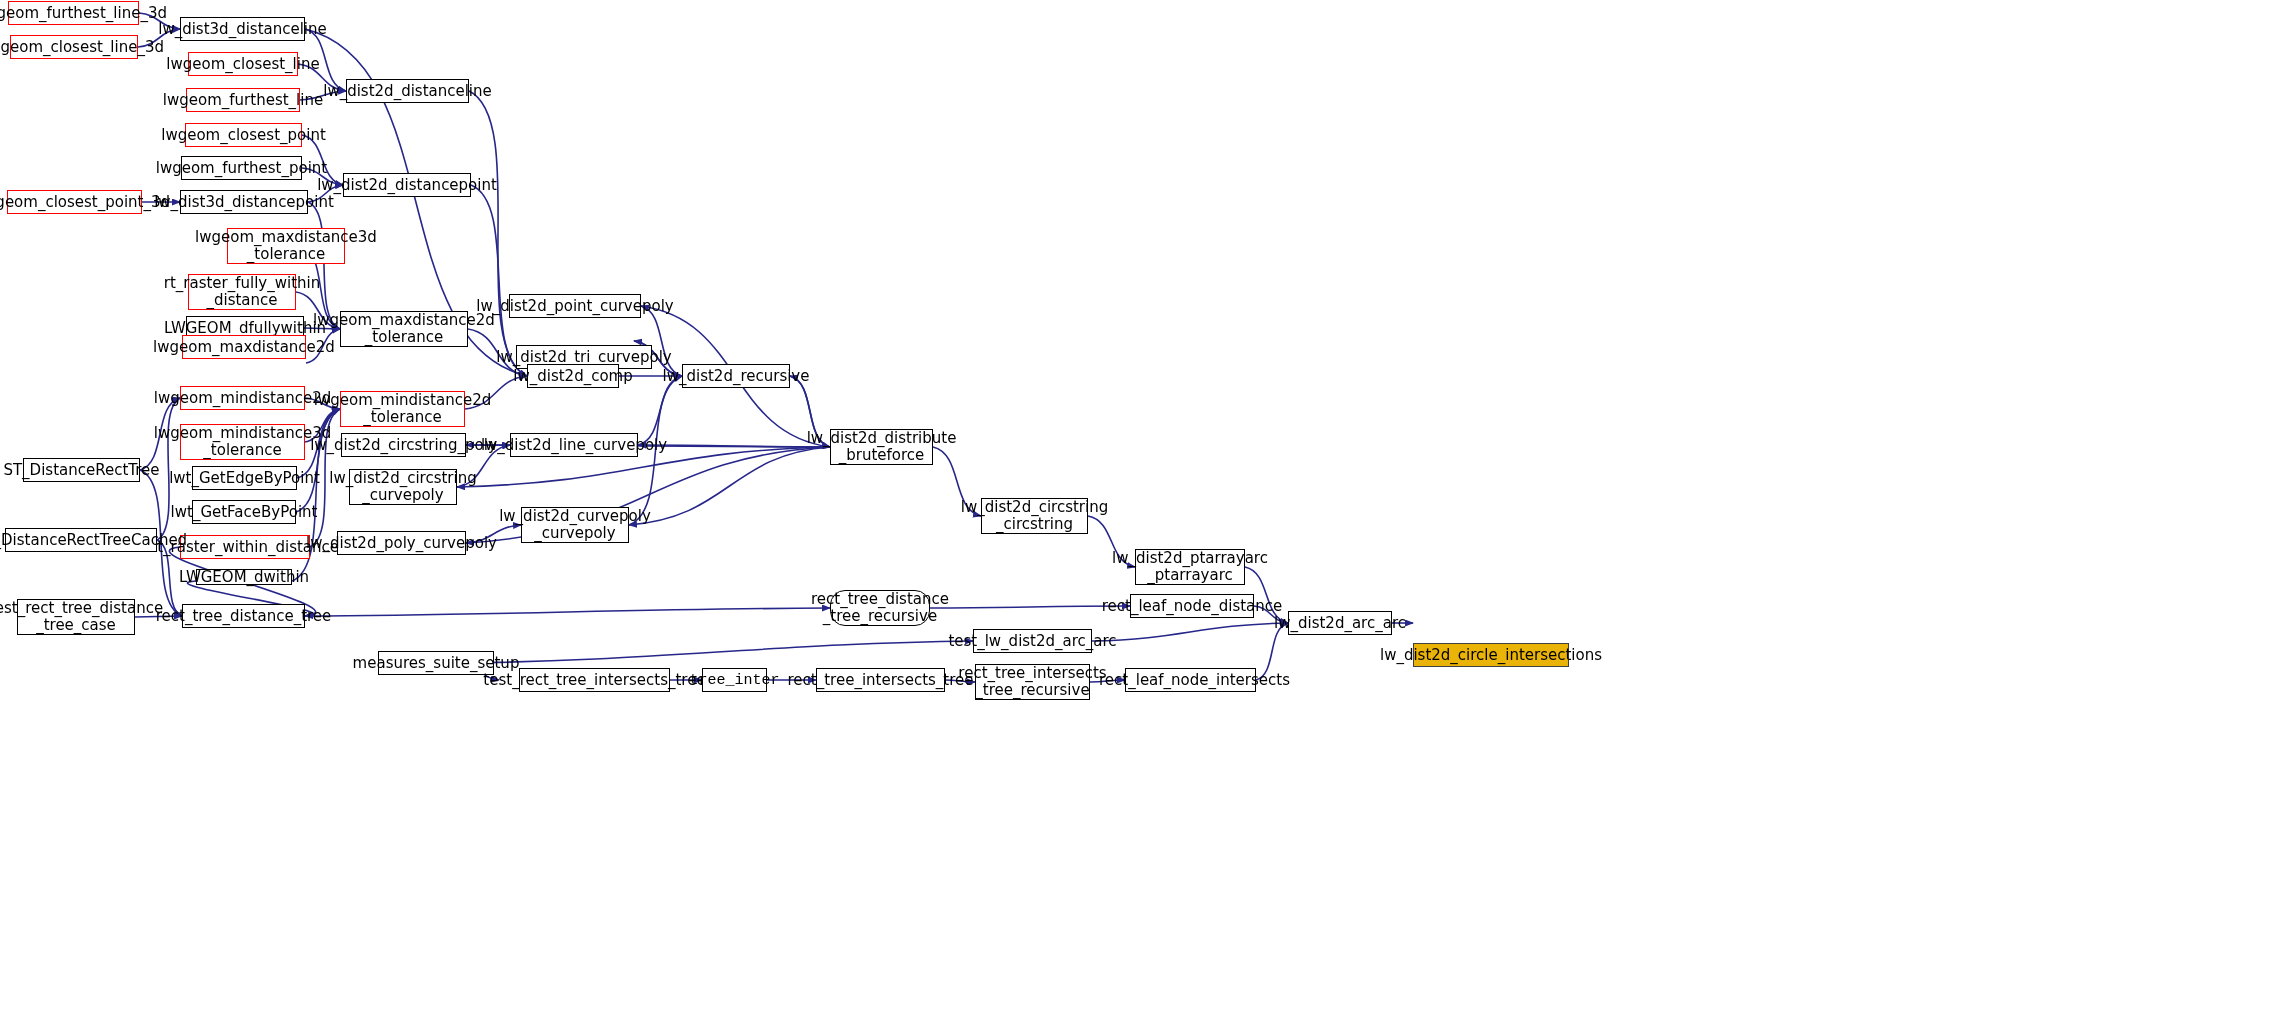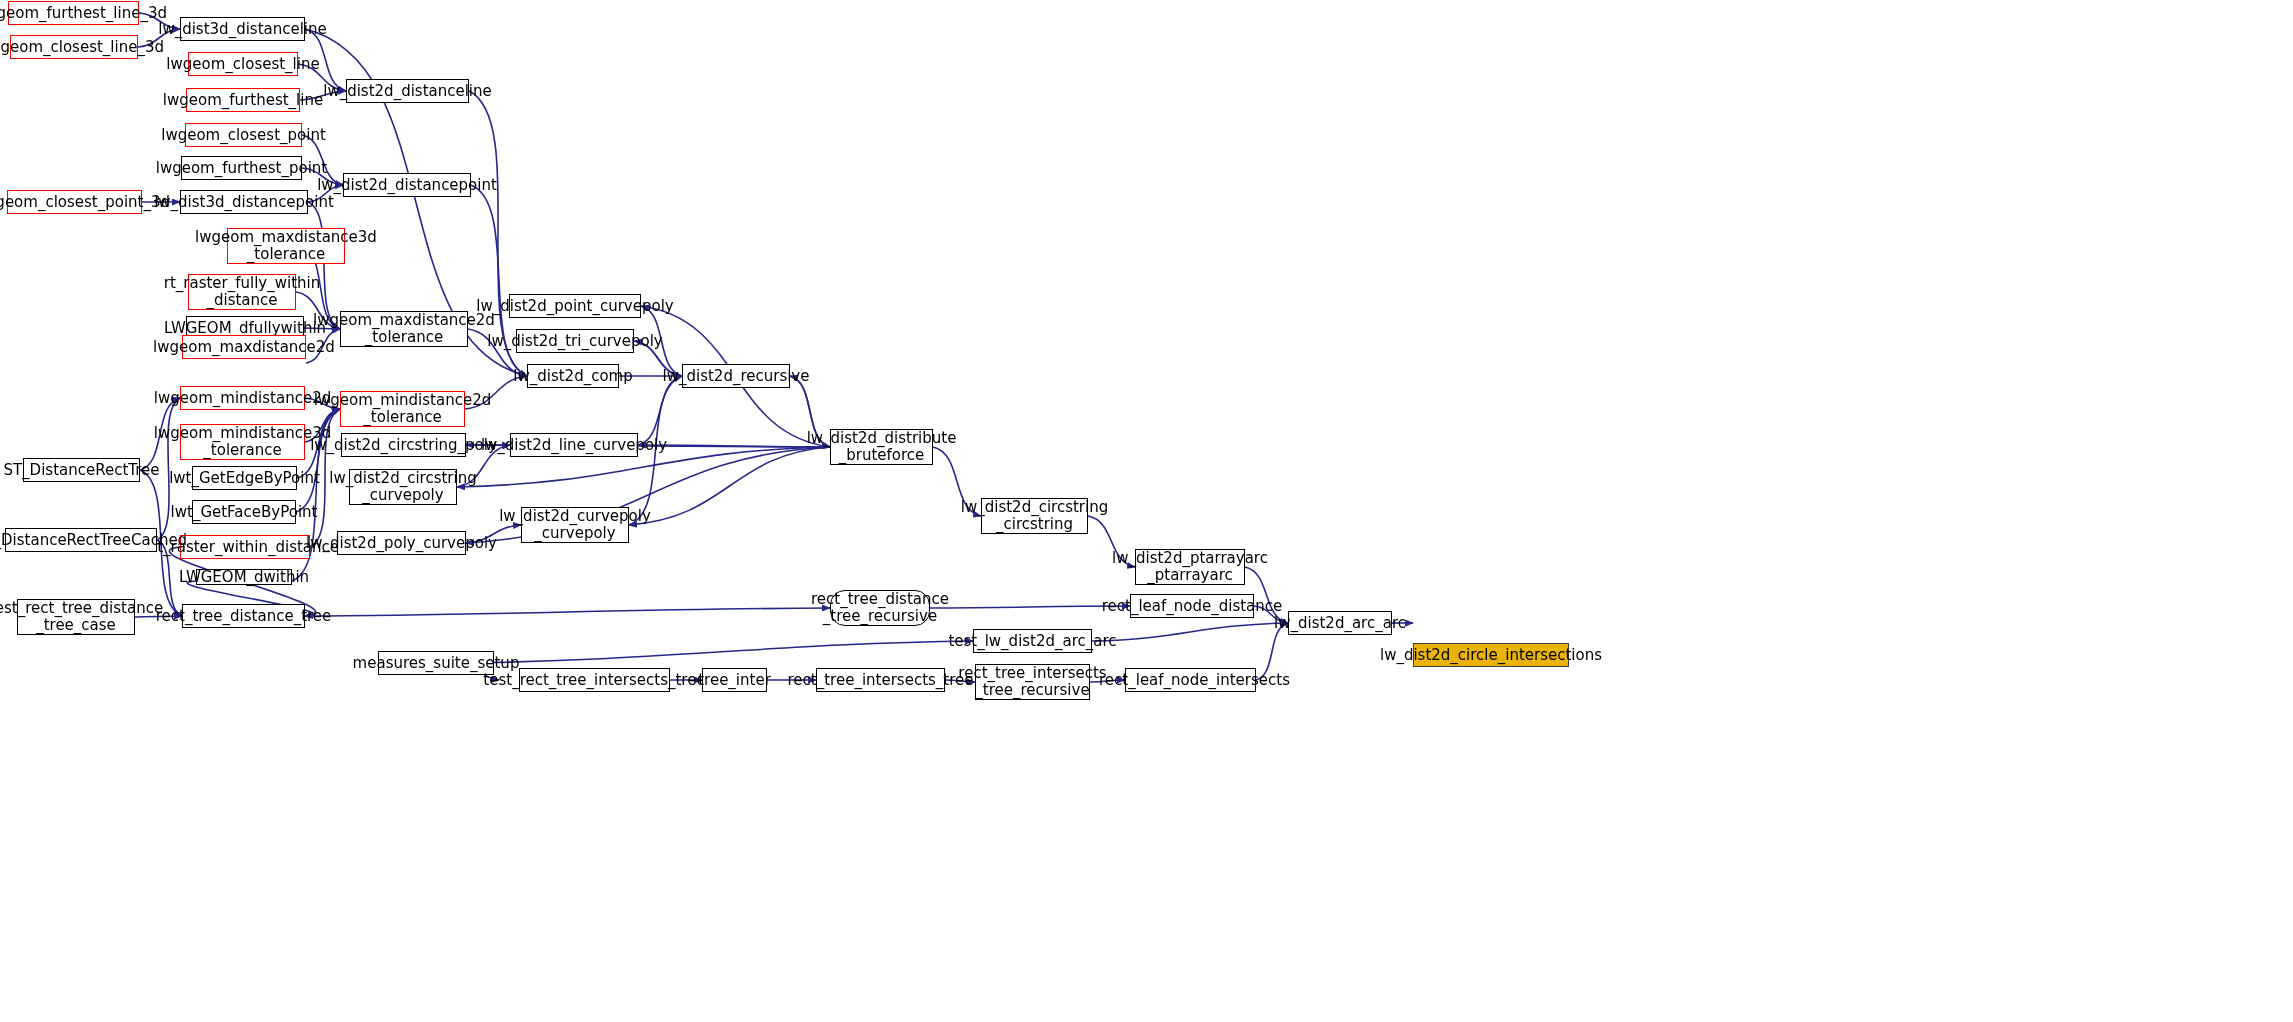--- a/index.html
+++ b/index.html
@@ -103,21 +103,21 @@
       <div class="node" style="left: 180px; top: 190px; width: 128px; height: 24px;">lw_dist3d_distancepoint</div>
       <div class="node red" style="left: 183px; top: 228px; width: 118px; height: 36px; margin-left: 44px;">lwgeom_maxdistance3d
 _tolerance</div>
       <div class="node red" style="left: 188px; top: 274px; width: 108px; height: 36px;">rt_raster_fully_within
 _distance</div>
       <div class="node" style="left: 340px; top: 311px; width: 128px; height: 36px;">lwgeom_maxdistance2d
 _tolerance</div>
       <div class="node" style="left: 186px; top: 316px; width: 118px; height: 24px;">LWGEOM_dfullywithin</div>
       <div class="node red" style="left: 182px; top: 335px; width: 124px; height: 24px;">lwgeom_maxdistance2d</div>
       <div class="node" style="left: 509px; top: 294px; width: 132px; height: 24px;">lw_dist2d_point_curvepoly</div>
-      <div class="node" style="left: 516px; top: 329px; width: 118px; height: 24px;">lw_dist2d_tri_curvepoly</div>
+      <div class="node" style="left: 516px; top: 345px; width: 136px; height: 24px;">lw_dist2d_tri_curvepoly</div>
       <div class="node" style="left: 527px; top: 364px; width: 92px; height: 24px;">lw_dist2d_comp</div>
       <div class="node" style="left: 682px; top: 364px; width: 108px; height: 24px;">lw_dist2d_recursive</div>
       <div class="node red" style="left: 180px; top: 386px; width: 125px; height: 24px;">lwgeom_mindistance2d</div>
       <div class="node red" style="left: 340px; top: 391px; width: 125px; height: 36px;">lwgeom_mindistance2d
 _tolerance</div>
       <div class="node red" style="left: 180px; top: 424px; width: 125px; height: 36px;">lwgeom_mindistance3d
 _tolerance</div>
       <div class="node" style="left: 341px; top: 433px; width: 125px; height: 24px;">lw_dist2d_circstring_poly</div>
       <div class="node" style="left: 510px; top: 433px; width: 128px; height: 24px;">lw_dist2d_line_curvepoly</div>
       <div class="node" style="left: 830px; top: 429px; width: 103px; height: 36px;">lw_dist2d_distribute
@@ -141,19 +141,19 @@
 _tree_recursive</div>
       <div class="node" style="left: 1130px; top: 594px; width: 124px; height: 24px;">rect_leaf_node_distance</div>
       <div class="node" style="left: 17px; top: 599px; width: 118px; height: 36px;">test_rect_tree_distance
 _tree_case</div>
       <div class="node" style="left: 182px; top: 604px; width: 123px; height: 24px;">rect_tree_distance_tree</div>
       <div class="node" style="left: 1288px; top: 611px; width: 104px; height: 24px;">lw_dist2d_arc_arc</div>
       <div class="node highlight" style="left: 1413px; top: 611px; width: 156px; height: 24px;">lw_dist2d_circle_intersections</div>
       <div class="node" style="left: 973px; top: 629px; width: 119px; height: 24px;">test_lw_dist2d_arc_arc</div>
       <div class="node" style="left: 346px; top: 651px; width: 116px; height: 24px; margin-left: 32px;">measures_suite_setup</div>
       <div class="node" style="left: 499px; top: 668px; width: 151px; height: 24px; margin-left: 20px;">test_rect_tree_intersects_tree</div>
-      <div class="node" style="left: 702px; top: 668px; width: 65px; height: 24px;">tree_inter</div>
+      <div class="node" style="left: 702px; top: 668px; width: 65px; height: 24px; font-family: Liberation Mono, monospace;">tree_inter</div>
       <div class="node" style="left: 816px; top: 668px; width: 129px; height: 24px;">rect_tree_intersects_tree</div>
       <div class="node" style="left: 975px; top: 664px; width: 115px; height: 36px;">rect_tree_intersects
 _tree_recursive</div>
       <div class="node" style="left: 1125px; top: 668px; width: 131px; height: 24px; padding-left: 12px;">rect_leaf_node_intersects</div>
     </div>
 </div>
 
 </body></html>

